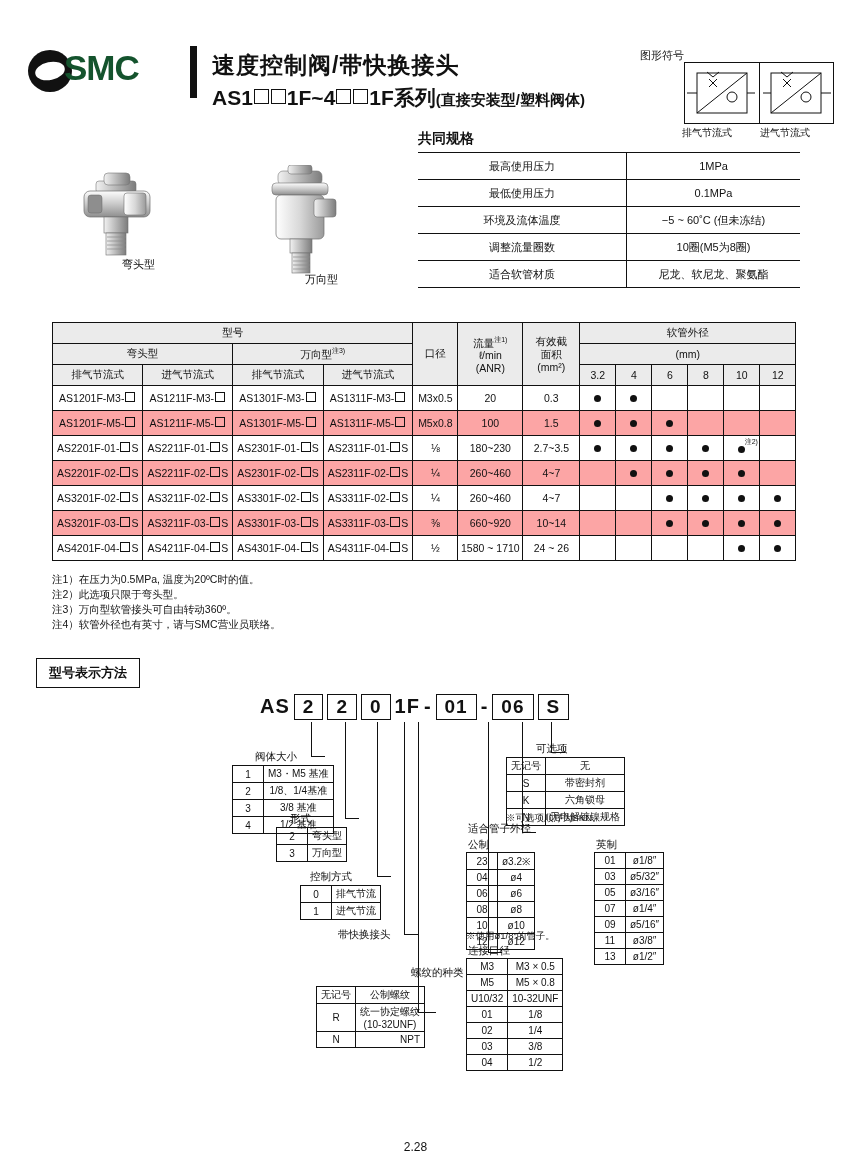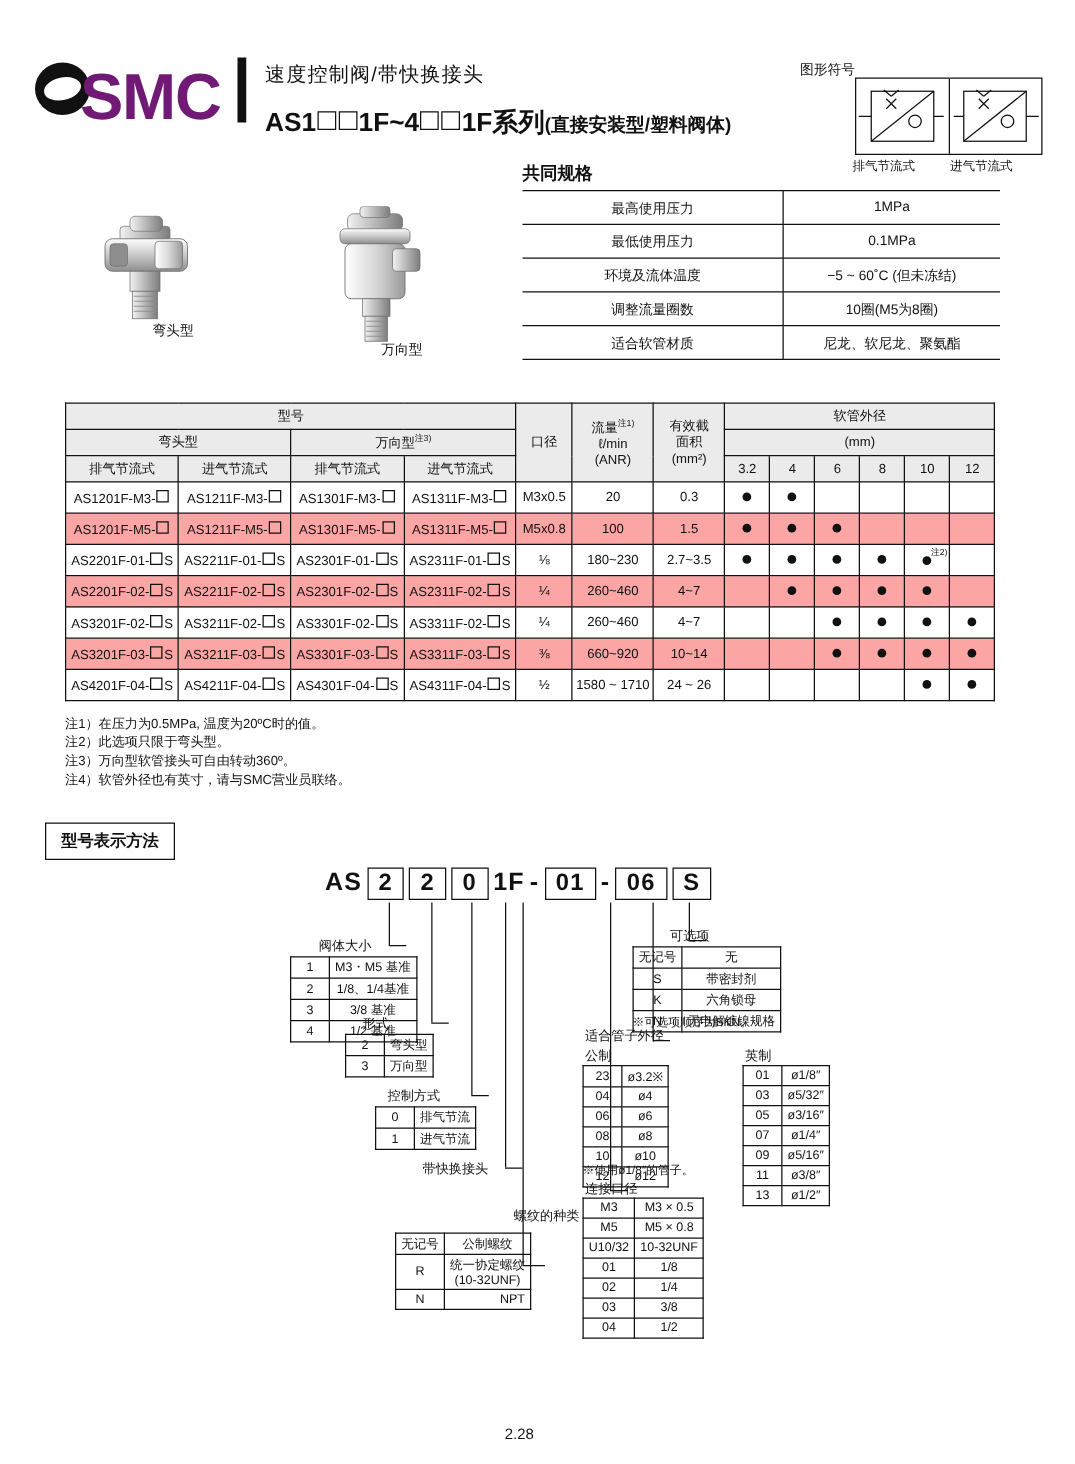--- a/index.html
+++ b/index.html
@@ -10,24 +10,24 @@
   }
   .page{position:relative;width:860px;height:1171px;}
 
   
   .hdr{position:absolute;left:0;top:22px;width:860px;height:86px;}
   .logo{position:absolute;left:28px;top:26px;width:150px;height:46px;}
   .logo .ellipse{position:absolute;left:0;top:2px;width:44px;height:42px;border-radius:50%;
      background:#111;}
   .logo .ellipse:after{content:"";position:absolute;left:7px;top:12px;width:30px;height:18px;
      border-radius:50%;background:#fff;transform:rotate(-12deg);}
-  .logo .smc{position:absolute;left:36px;top:0px;font-size:52px;font-weight:bold;letter-spacing:-1px;color:#701a75;font-family:"Liberation Sans",sans-serif;}
+  .logo .smc{position:absolute;left:36px;top:0px;font-size:35px;font-weight:bold;letter-spacing:-1px;color:#14532d;font-family:"Liberation Sans",sans-serif;}
   .vbar{position:absolute;left:190px;top:24px;width:7px;height:52px;background:#111;}
 
-  .title1{position:absolute;left:212px;top:28px;font-size:16px;font-weight:normal;letter-spacing:1px;}
+  .title1{position:absolute;left:212px;top:28px;font-size:23px;font-weight:bold;letter-spacing:1px;}
   .title2{position:absolute;left:212px;top:62px;font-size:21px;font-weight:bold;letter-spacing:0px;}
   .title2 .sq{display:inline-block;width:13px;height:13px;border:1.4px solid #111;margin:0 1px;vertical-align:1px;}
   .title2 .small{font-size:15px;font-weight:bold;}
 
   
   .symlabel{position:absolute;left:640px;top:26px;font-size:11px;}
   .symbox{position:absolute;left:684px;top:40px;width:148px;height:60px;border:1px solid #111;}
   .symbox .divider{position:absolute;left:74px;top:0;width:1px;height:60px;background:#111;}
   .symcap{position:absolute;top:104px;font-size:10px;}
   .symcap.a{left:682px;}

